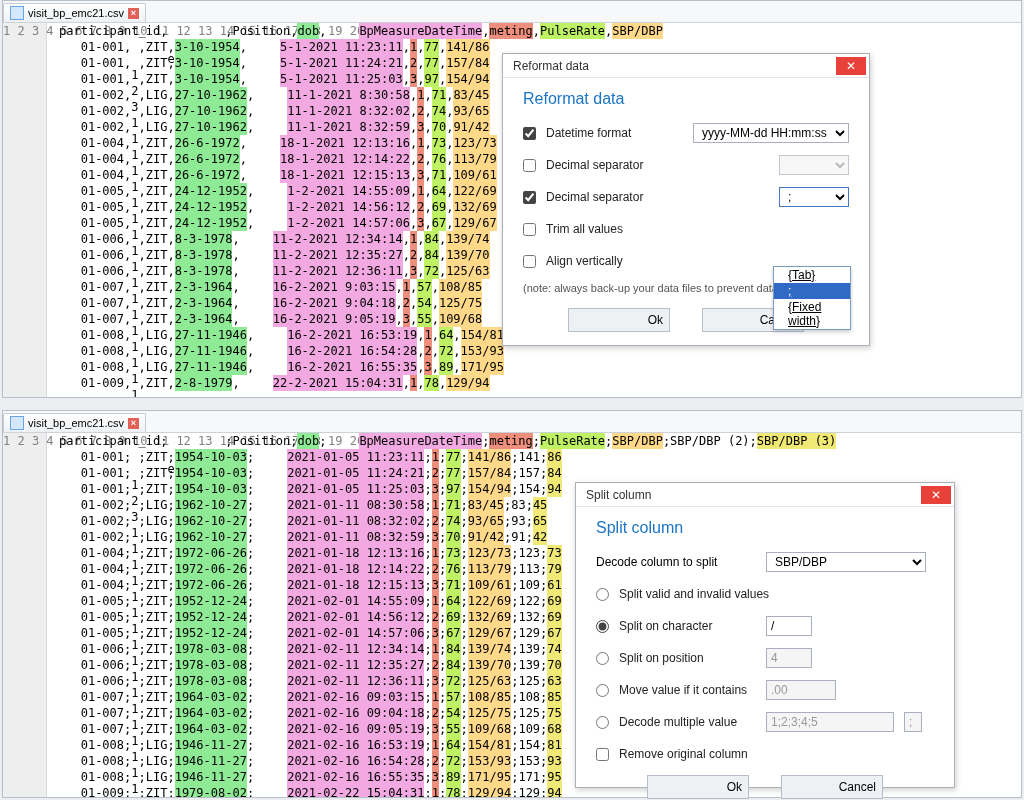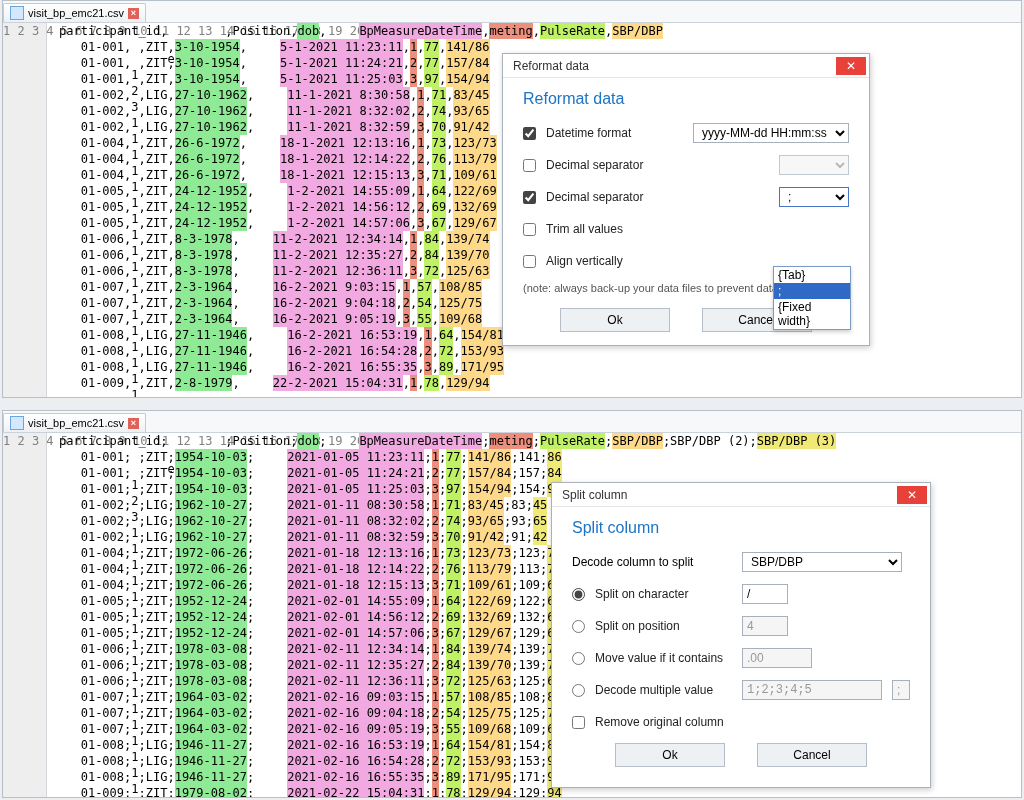--- a/index.html
+++ b/index.html
@@ -100,21 +100,21 @@
 
   
   .dialog {
     position: absolute;
     background: #fff;
     border: 1px solid #a9b2bb;
     box-shadow: 1px 2px 6px rgba(0,0,0,.2);
     font-size: 12px;
   }
   .dlg-top { top: 53px; left: 502px; width: 368px; height: 293px; }
-  .dlg-bot { top: 482px; left: 551px; width: 380px; height: 306px; }
+  .dlg-bot { top: 482px; left: 575px; width: 380px; height: 306px; }
   .dlg-titlebar {
     height: 24px;
     background: #fff;
     border-bottom: 1px solid #e1e5e9;
     display: flex;
     align-items: center;
     padding-left: 10px;
     color: #333;
   }
   .dlg-close {
@@ -151,30 +151,31 @@
   .dropdown-open {
     position: absolute;
     right: 18px;
     top: 212px;
     width: 78px;
     border: 1px solid #7a9bc4;
     background: #fff;
     box-shadow: 0 2px 4px rgba(0,0,0,.2);
     z-index: 10;
   }
-  .dropdown-open .opt { padding: 1px 4px; }
+  .dropdown-open .opt { padding: 1px 14px; text-decoration: underline; }
   .dropdown-open .opt.hi { background: #3169c6; color: #fff; }
   .note { color: #555; font-size: 11px; margin: 8px 0 14px 0; }
   .btnrow { display: flex; justify-content: center; gap: 32px; }
   .btn {
-    width: 110px; height: 24px;
+    width: 102px; height: 24px;
     border: 1px solid #b6beca;
     background: #eef1f4;
     cursor: pointer;
     font-size: 12px;
+    text-align: right;
   }
 </style>
 </head>
 <body>
 
 <div class="pane top">
   <div class="tabrow">
     <div class="filetab">
       <span class="ico"></span>
       <span>visit_bp_emc21.csv</span>
@@ -319,20 +320,26 @@
   <div class="dlg-body">
     <div class="dlg-heading">Split column</div>
 
     <div class="form-row">
       <span style="flex:0 0 160px">Decode column to split</span>
       <select style="width:160px">
         <option>SBP/DBP</option>
       </select>
     </div>
 
+    <div class="form-row">
+      <label class="wide">
+        <input type="radio" name="s" style="">
+        <span>Split valid and invalid values</span>
+      </label>
+    </div>
 
     <div class="form-row">
       <label>
         <input type="radio" name="s" checked="" style="">
         <span>Split on character</span>
       </label>
       <input type="text" style="width: 46px;" value="/">
     </div>
 
     <div class="form-row">
@@ -349,21 +356,21 @@
         <span>Move value if it contains</span>
       </label>
       <input type="text" disabled="" style="width: 70px;" value=".00">
     </div>
 
     <div class="form-row">
       <label>
         <input type="radio" name="s" style="">
         <span>Decode multiple value</span>
       </label>
-      <input type="text" disabled="" style="width: 140px; font-family: Liberation Mono, monospace;" value="1;2;3;4;5">
+      <input type="text" disabled="" style="width: 128px;" value="1;2;3;4;5">
       <input type="text" disabled="" style="width: 18px;" value=";">
     </div>
 
     <div class="form-row">
       <label>
         <input type="checkbox" style="">
         <span>Remove original column</span>
       </label>
     </div>
 

